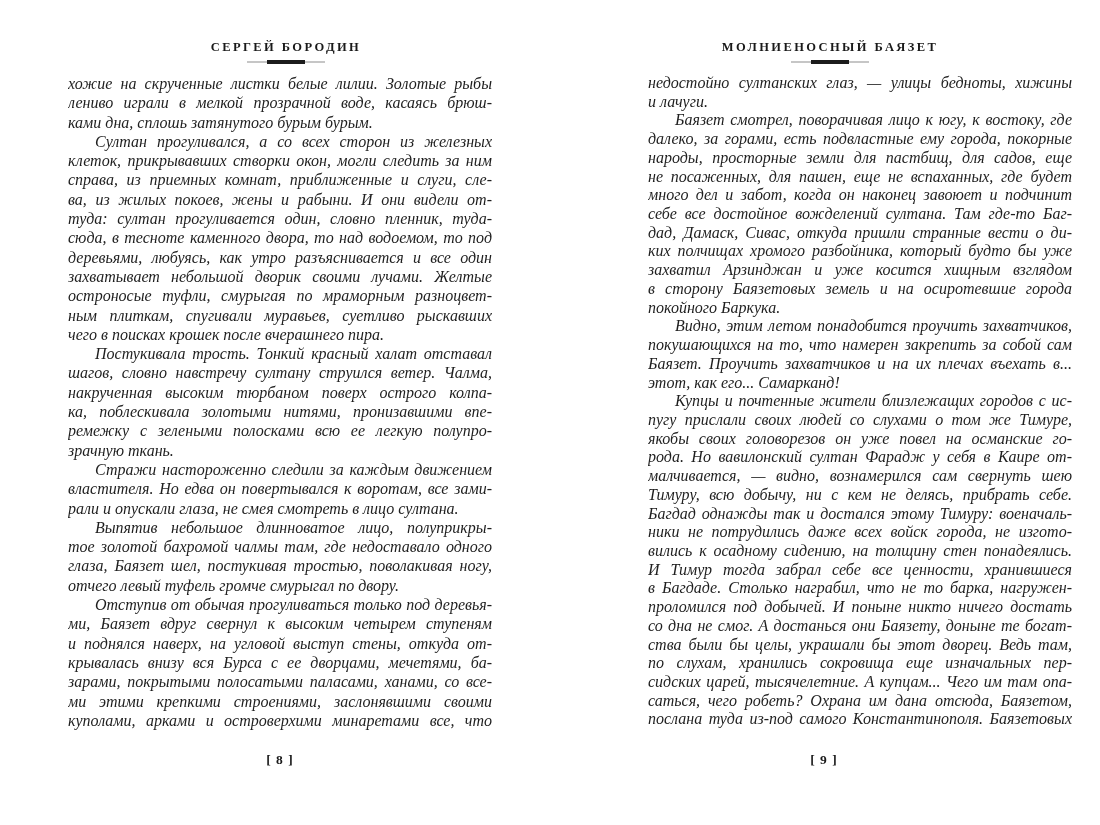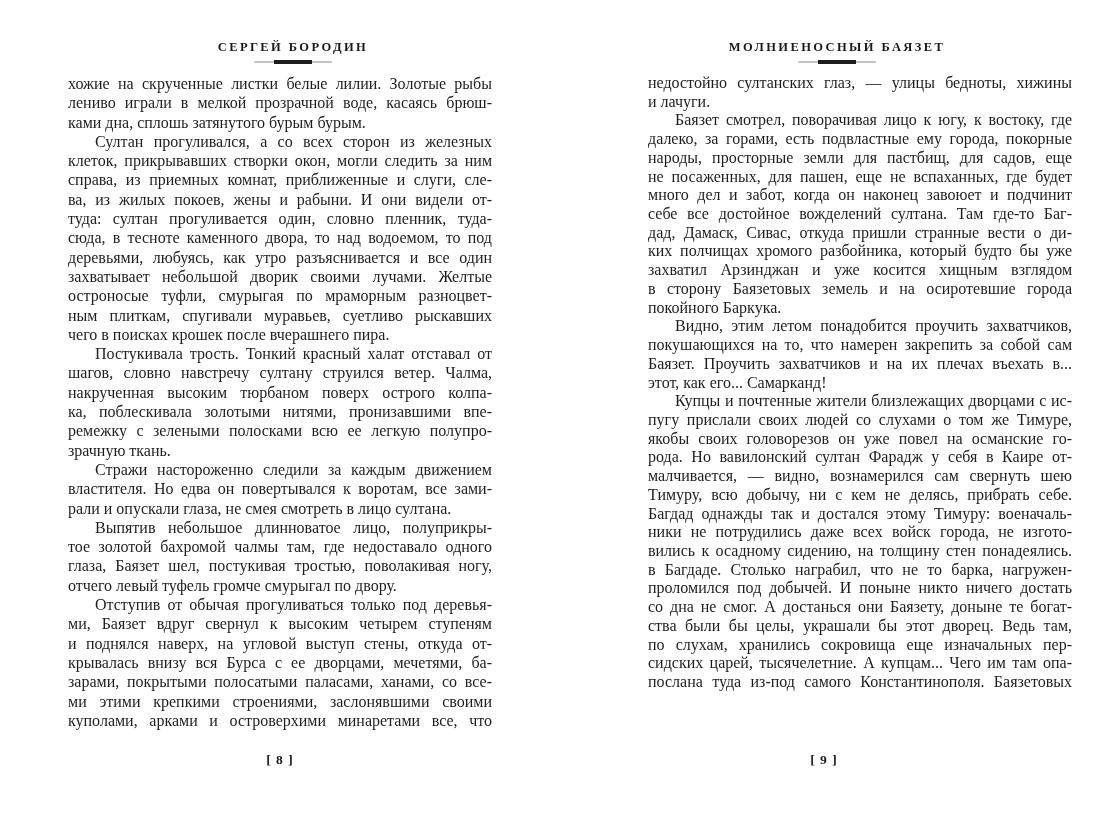--- a/index.html
+++ b/index.html
@@ -21,21 +21,21 @@
     top: 0;
     height: 825px;
     width: 424px;
   }
   .page-left  { left: 68px; }
   .page-right { left: 612px; }
 
   .running-head-wrap {
     position: absolute;
     top: 40px;
-    left: 13px;
+    left: 6px;
     width: 100%;
     text-align: center;
   }
   .running-head {
     font-size: 12.5px;
     font-weight: bold;
     letter-spacing: 2.4px;
     color: #1a1a1a;
     white-space: nowrap;
   }
@@ -57,20 +57,21 @@
     height: 4px;
     background: #1c1c1c;
   }
 
   .text-column {
     position: absolute;
     top: 74px;
     left: 0;
     width: 100%;
     font-size: 16px;
+    font-style: italic;
   }
   .page-left  .text-column { line-height: 19.3px; }
   .page-right .text-column { line-height: 18.72px; margin-left: 36px; }
 
   .line {
     text-align: justify;
     text-align-last: justify;
     white-space: normal;
     overflow: hidden;
     height: 1lh;
@@ -163,33 +164,35 @@
         <div class="line">себе все достойное вожделений султана. Там где-то Баг-</div>
         <div class="line">дад, Дамаск, Сивас, откуда пришли странные вести о ди-</div>
         <div class="line">ких полчищах хромого разбойника, который будто бы уже</div>
         <div class="line">захватил Арзинджан и уже косится хищным взглядом</div>
         <div class="line">в сторону Баязетовых земель и на осиротевшие города</div>
         <div class="line end">покойного Баркука.</div>
         <div class="line indent">Видно, этим летом понадобится проучить захватчиков,</div>
         <div class="line">покушающихся на то, что намерен закрепить за собой сам</div>
         <div class="line">Баязет. Проучить захватчиков и на их плечах въехать в...</div>
         <div class="line end">этот, как его... Самарканд!</div>
-        <div class="line indent">Купцы и почтенные жители близлежащих дворцами с ис-</div>
+        <div class="line indent">Купцы и почтенные жители близлежащих городов с ис-</div>
         <div class="line">пугу прислали своих людей со слухами о том же Тимуре,</div>
         <div class="line">якобы своих головорезов он уже повел на османские го-</div>
         <div class="line">рода. Но вавилонский султан Фарадж у себя в Каире от-</div>
         <div class="line">малчивается, — видно, вознамерился сам свернуть шею</div>
         <div class="line">Тимуру, всю добычу, ни с кем не делясь, прибрать себе.</div>
         <div class="line">Багдад однажды так и достался этому Тимуру: военачаль-</div>
         <div class="line">ники не потрудились даже всех войск города, не изгото-</div>
         <div class="line">вились к осадному сидению, на толщину стен понадеялись.</div>
+        <div class="line">И Тимур тогда забрал себе все ценности, хранившиеся</div>
         <div class="line">в Багдаде. Столько награбил, что не то барка, нагружен-</div>
         <div class="line">проломился под добычей. И поныне никто ничего достать</div>
         <div class="line">со дна не смог. А достанься они Баязету, доныне те богат-</div>
         <div class="line">ства были бы целы, украшали бы этот дворец. Ведь там,</div>
         <div class="line">по слухам, хранились сокровища еще изначальных пер-</div>
         <div class="line">сидских царей, тысячелетние. А купцам... Чего им там опа-</div>
+        <div class="line">саться, чего робеть? Охрана им дана отсюда, Баязетом,</div>
         <div class="line">послана туда из-под самого Константинополя. Баязетовых</div>
       </div>
     <div class="page-number">[ 9 ]</div>
   </section>
 
 </div>
 
 </body></html>

